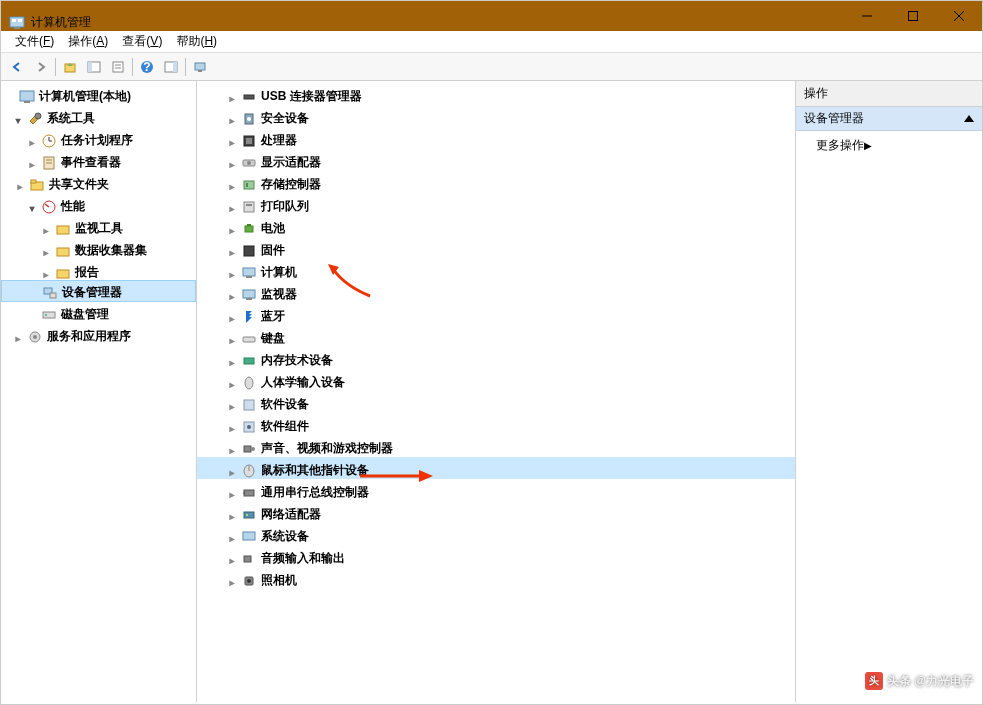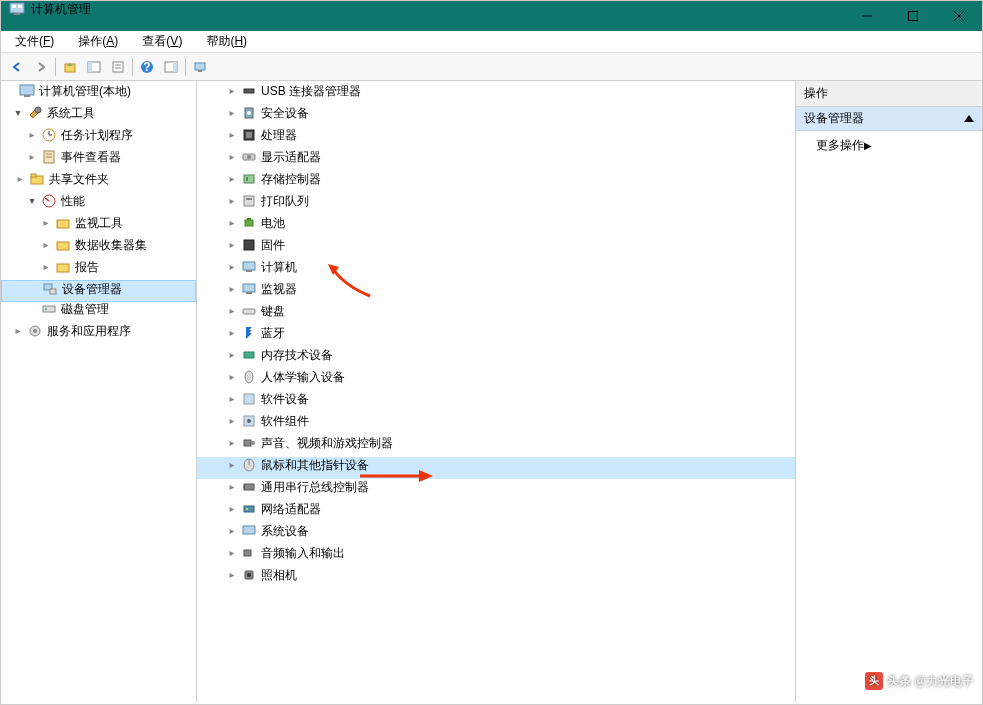--- a/index.html
+++ b/index.html
@@ -1,35 +1,35 @@
 <!DOCTYPE html>
 <html><head>
 <meta charset="utf-8">
 <style>
 * { box-sizing: border-box; margin: 0; padding: 0; font-family: "Microsoft YaHei", "Segoe UI", sans-serif; font-size: 12px; }
 body { background: #fff; width: 983px; height: 705px; overflow: hidden; border: 1px solid #ccc; position: relative; }
-.titlebar { height: 30px; display: flex; align-items: flex-start; padding: 0 0 0 8px; background: #0f766e; }
+.titlebar { height: 30px; display: flex; align-items: flex-end; padding: 0 0 0 8px; background: #a16207; }
 .titlebar .app-icon { width: 16px; height: 16px; margin-right: 6px; display: inline-flex; align-items: center; justify-content: center; }
 .titlebar .title { flex: 1; font-size: 12px; color: #000; }
 .winbtn { width: 46px; height: 30px; display: flex; align-items: center; justify-content: center; color: #000; }
 
-.menubar { height: 22px; display: flex; align-items: center; padding: 0 8px; gap: 12px; border-bottom: 1px solid #e0e0e0; }
+.menubar { height: 22px; display: flex; align-items: center; padding: 0 8px; gap: 2px; border-bottom: 1px solid #e0e0e0; }
 .menubar .menu-item { padding: 2px 6px; cursor: default; }
 .menubar .menu-item u { text-decoration: underline; }
 
 .toolbar { height: 28px; display: flex; align-items: center; padding: 0 4px; gap: 0; border-bottom: 1px solid #d0d0d0; background: #f7f7f7; }
 .toolbar .tbtn { width: 24px; height: 22px; display: flex; align-items: center; justify-content: center; border: 1px solid transparent; }
 .toolbar .sep { width: 1px; height: 18px; background: #c0c0c0; margin: 0 2px; }
 
 .main { display: flex; height: calc(100% - 30px - 22px - 28px - 2px); }
 .left-pane { width: 196px; border-right: 1px solid #d0d0d0; overflow: auto; padding-top: 2px; }
 .center-pane { flex: 1; border-right: 1px solid #d0d0d0; overflow: auto; padding-top: 2px; position: relative; }
 .right-pane { width: 186px; display: flex; flex-direction: column; }
 
-.tree-item { display: flex; align-items: flex-start; height: 22px; padding-left: 4px; cursor: default; white-space: nowrap; }
+.tree-item { display: flex; align-items: flex-end; height: 22px; padding-left: 4px; cursor: default; white-space: nowrap; font-weight: bold; }
 .tree-item.selected { background: #cce8ff; border: 1px solid #99d1ff; margin: -1px 0; }
 .tree-item.highlighted { background: #cce8ff; }
 .tree-item .arrow { width: 14px; height: 14px; display: inline-flex; align-items: center; justify-content: center; color: #666; font-size: 10px; }
 .tree-item .arrow.expanded::before { content: "▾"; color: #555; }
 .tree-item .arrow.collapsed::before { content: "▸"; color: #888; }
 .tree-item .arrow.none::before { content: ""; }
 .tree-item .icon { width: 16px; height: 16px; margin: 0 4px 0 2px; display: inline-flex; align-items: center; justify-content: center; }
 .tree-item .label { color: #000; }
 
 .right-pane .header { background: #f0f0f0; border-bottom: 1px solid #d0d0d0; padding: 4px 8px; font-size: 12px; }
@@ -356,33 +356,33 @@
               <rect x="2" y="3" width="12" height="8" fill="#b8d4e8" stroke="#5a8cb0"></rect>
               <rect x="5" y="11" width="6" height="2" fill="#888"></rect>
             </svg>
           </span>
        <span class="label">监视器</span>
      </div>
         <div class="tree-item" style="padding-left:28px">
        <span class="arrow collapsed"></span>
        <span class="icon">
             <svg width="16" height="16">
+              <path d="M5 2 L5 14 L11 8 L8 8 L11 5 L8 5 L11 2 Z" fill="#2070d0"></path>
+            </svg>
+          </span>
+       <span class="label">蓝牙</span>
+     </div>
+        <div class="tree-item" style="padding-left:28px">
+       <span class="arrow collapsed"></span>
+       <span class="icon">
+            <svg width="16" height="16">
               <rect x="2" y="6" width="12" height="5" rx="1" fill="#ddd" stroke="#888"></rect>
             </svg>
           </span>
        <span class="label">键盘</span>
-     </div>
-        <div class="tree-item" style="padding-left:28px">
-       <span class="arrow collapsed"></span>
-       <span class="icon">
-            <svg width="16" height="16">
-              <path d="M5 2 L5 14 L11 8 L8 8 L11 5 L8 5 L11 2 Z" fill="#2070d0"></path>
-            </svg>
-          </span>
-       <span class="label">蓝牙</span>
      </div>
         <div class="tree-item" style="padding-left:28px">
        <span class="arrow collapsed"></span>
        <span class="icon">
             <svg width="16" height="16">
               <rect x="3" y="5" width="10" height="6" fill="#4a8" stroke="#285"></rect>
             </svg>
           </span>
        <span class="label">内存技术设备</span>
      </div>

